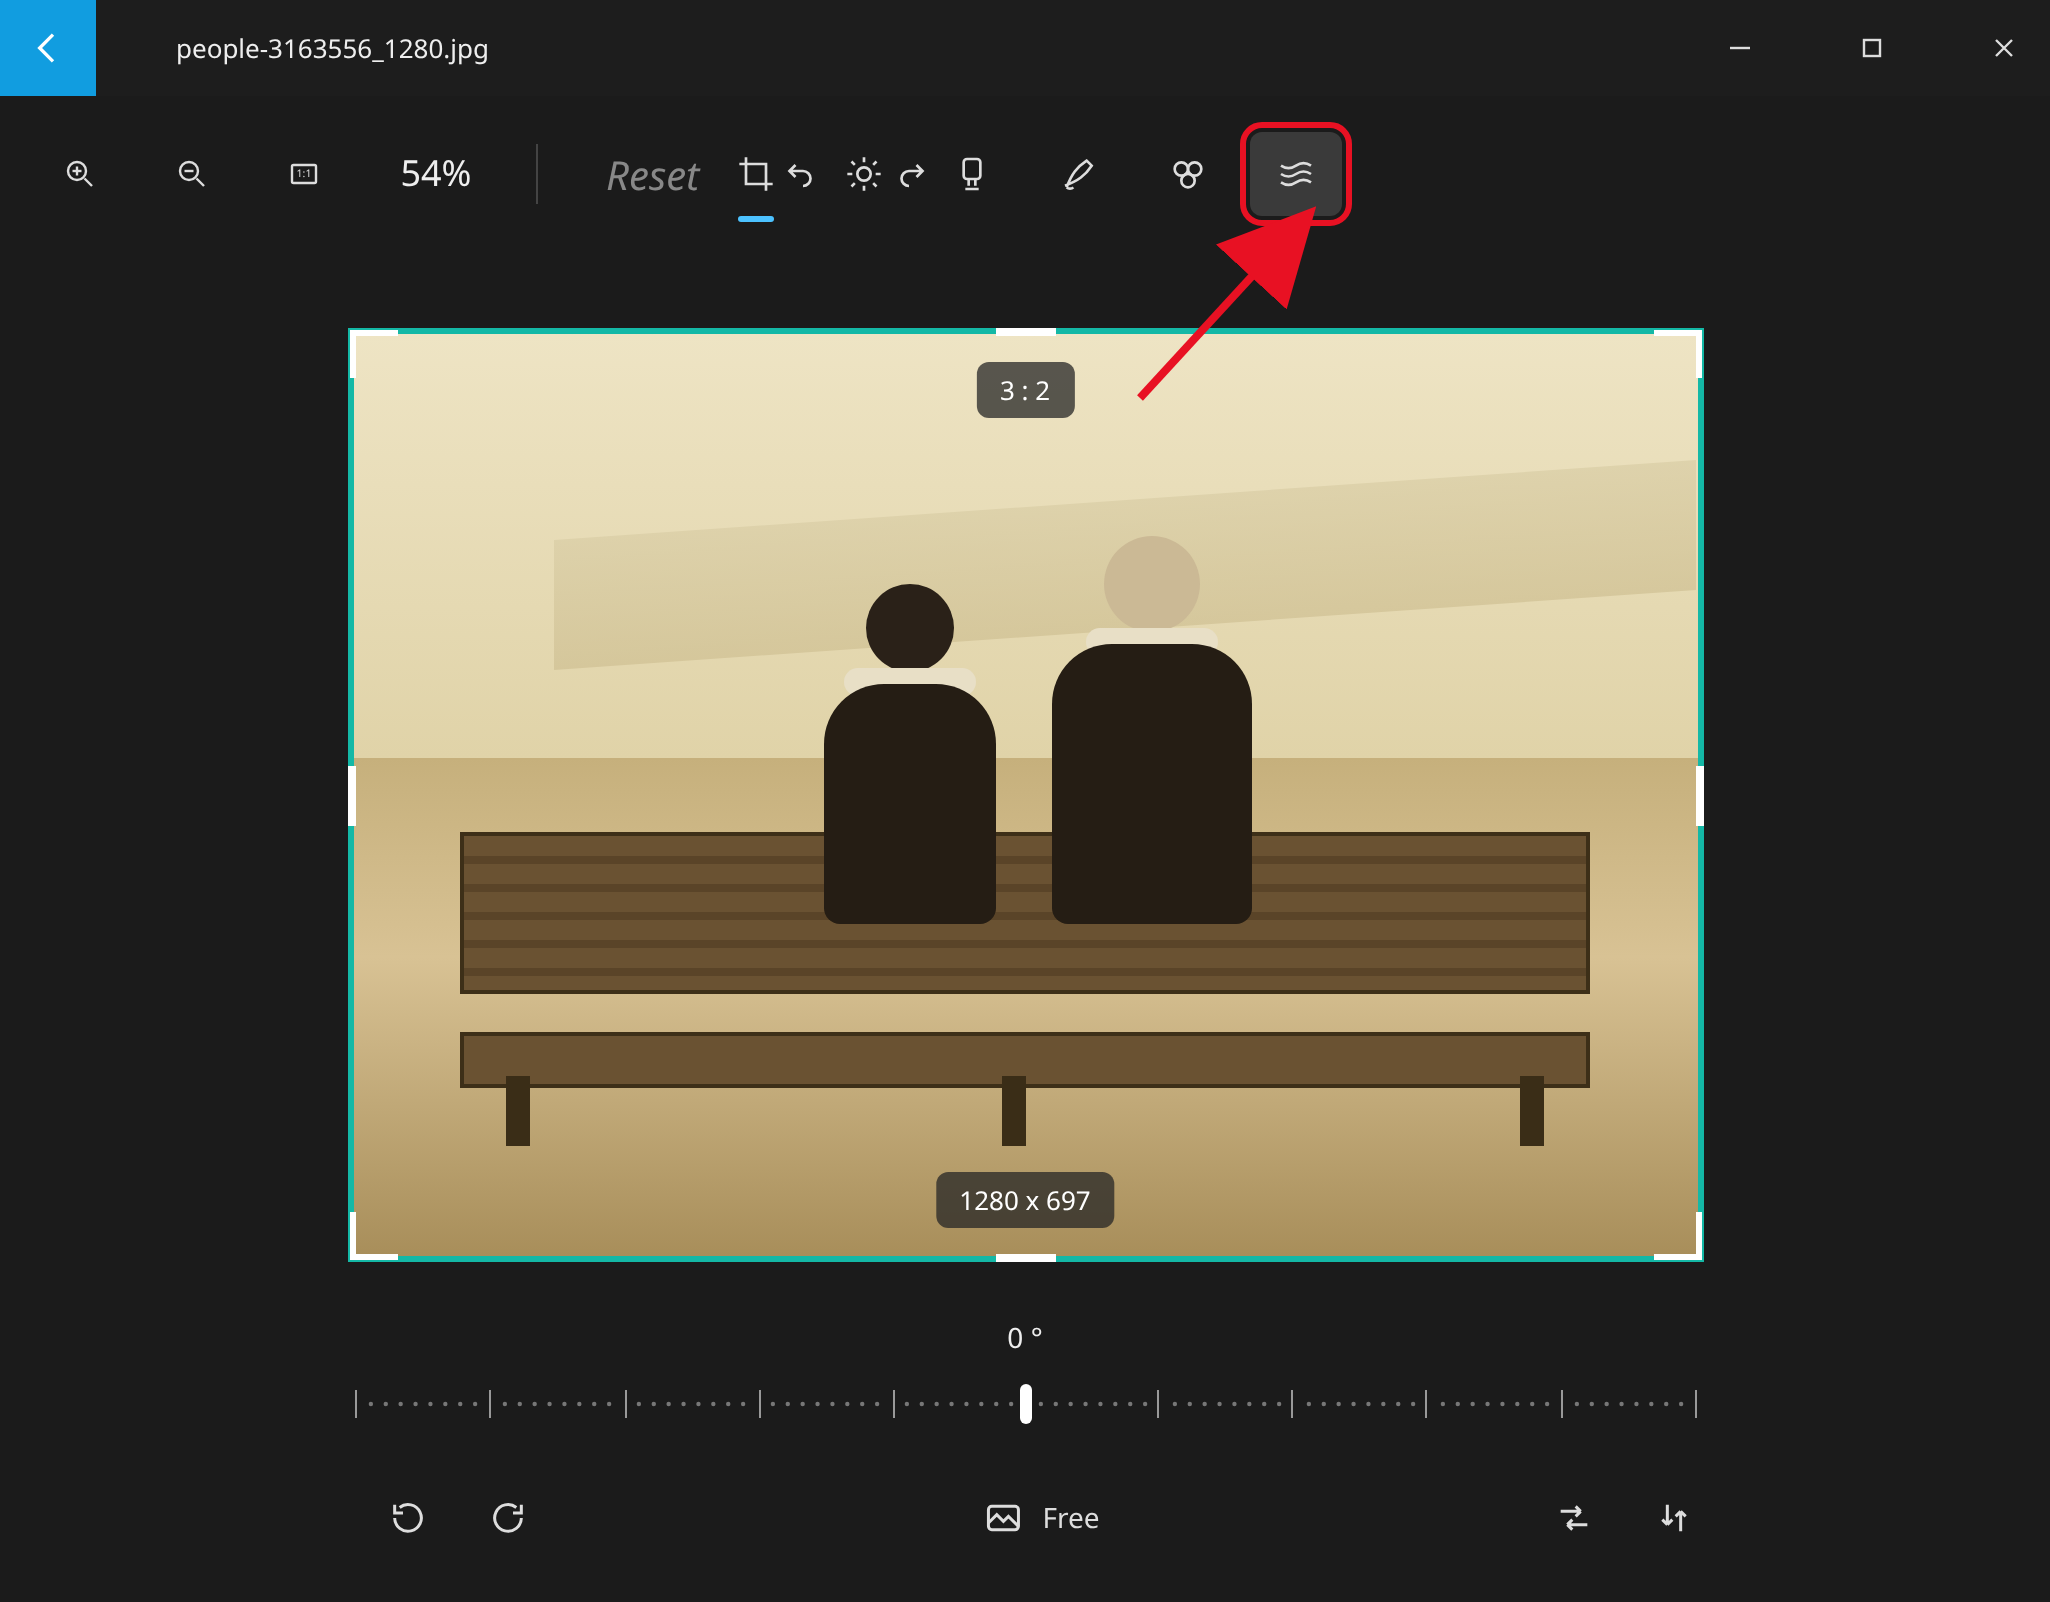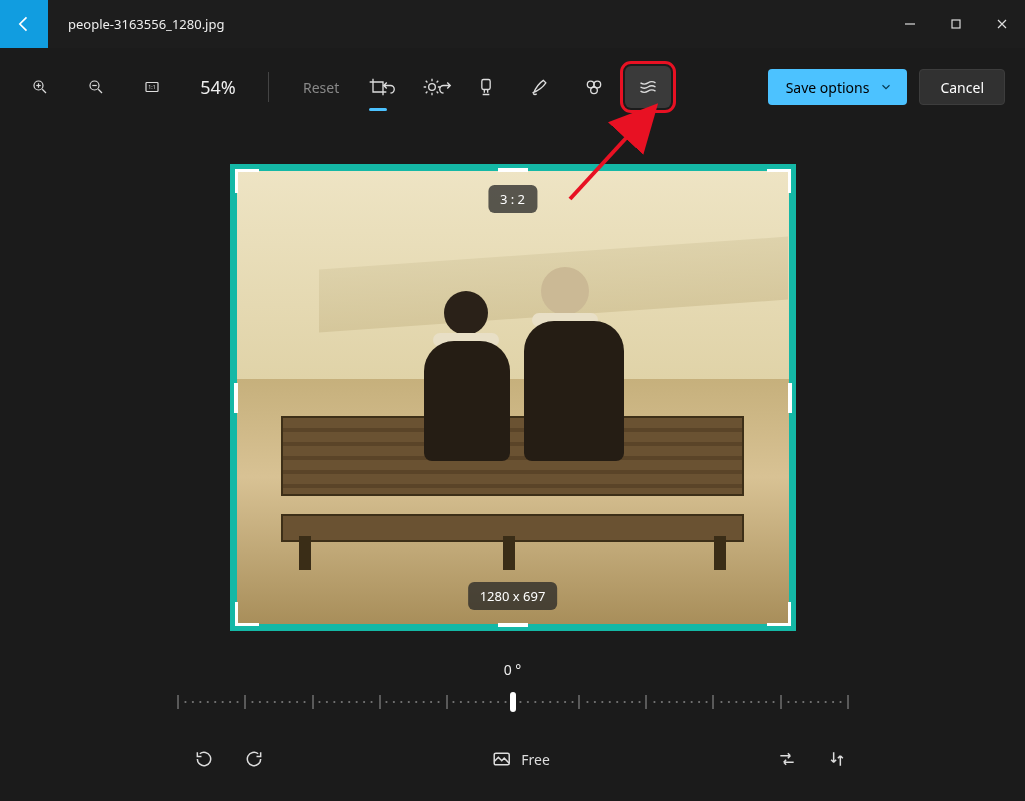--- a/index.html
+++ b/index.html
@@ -1,21 +1,21 @@
 <!DOCTYPE html>
 <html><head>
 <meta charset="utf-8">
 <style>
   * { box-sizing: border-box; margin: 0; padding: 0; }
   html, body { width: 1025px; height: 801px; overflow: hidden; font-family: "Segoe UI", system-ui, sans-serif; }
   body { background: #1b1b1b; color: #fff; }
 
   
   .titlebar {
-    height: 48px; display: flex; align-items: center; background: #1d1d1d;
+    height: 48px; display: flex; align-items: center; background: #1d1d1d; gap: 20px;
   }
   .back-btn {
     width: 48px; height: 48px; background: #119de0; display:flex; align-items:center; justify-content:center;
     color:#fff; font-size:18px;
   }
   .file-title { margin-left: 20px; font-size: 13px; color: #eee; }
   .titlebar-spacer { flex: 1; }
   .win-btn { width: 46px; height: 32px; display:flex; align-items:center; justify-content:center; color:#ddd; }
   .win-btn svg { width:12px; height:12px; }
 
@@ -25,21 +25,21 @@
     background: #1b1b1b;
   }
   .tool-group-left { display:flex; align-items:center; gap: 16px; }
   .tool-btn {
     width: 40px; height: 40px; display:flex; align-items:center; justify-content:center;
     color:#ddd; border-radius:6px;
   }
   .tool-btn svg { width:18px; height:18px; stroke:#ddd; fill:none; }
   .zoom-pct { width:60px; text-align:center; font-size:18px; color:#eee; }
   .divider { width:1px; height:30px; background:#444; margin: 0 4px; }
-  .reset-btn { padding: 0 14px; height:40px; display:flex; align-items:center; color:#888; font-size:14px; }
+  .reset-btn { padding: 0 14px; height:40px; display:flex; align-items:center; color:#888; font-size:20px;font-style:italic; }
 
   .tool-group-center { position:absolute; left:50%; transform:translateX(-50%); display:flex; gap:8px; }
   .mode-btn {
     width: 46px; height: 42px; display:flex; align-items:center; justify-content:center;
     color:#ddd; border-radius:6px; position:relative;
   }
   .mode-btn svg { width:20px; height:20px; }
   .mode-btn.active::after {
     content:""; position:absolute; bottom:-3px; left:14px; right:14px; height:3px; background:#4cc2ff; border-radius:2px;
   }
@@ -57,22 +57,22 @@
   .cancel-btn {
     background:#313131; color:#fff; height:36px; padding:0 20px; border-radius:4px;
     display:flex; align-items:center; font-size:14px; border:1px solid #3d3d3d;
   }
 
   
   .canvas-wrap {
     position:relative; width:100%; display:flex; justify-content:center; margin-top: 38px;
   }
   .crop-frame {
-    position:relative; width: 566px; height: 467px;
-    border: 7px solid #14b8a6;
+    position:relative; width: 678px; height: 467px;
+    border: 3px solid #14b8a6;
   }
   .crop-frame .img {
     position:absolute; inset:0;
   }
   
   .sky { position:absolute; left:0; right:0; top:0; height:46%;
     background: linear-gradient(#eee4c4, #e0d3a8); }
   .ground { position:absolute; left:0; right:0; bottom:0; height:54%;
     background: linear-gradient(#c6b07c, #d8c294 40%, #a88e5a); }
   .path { position:absolute; left:15%; right:0; top:18%; height:14%;
@@ -233,29 +233,20 @@
     </div>
     <div class="mode-btn highlighted">
       <svg viewBox="0 0 24 24" fill="none" stroke="#ddd" stroke-width="1.6">
         <path d="M3 7c3 2 6 2 9 0s6-2 9 0"></path>
           <path d="M3 12c3 2 6 2 9 0s6-2 9 0"></path>
           <path d="M3 17c3 2 6 2 9 0s6-2 9 0"></path>
       </svg>
     </div>
   </div>
 
-  <div class="tool-group-right">
-    <div class="save-btn">
-      <span>Save options</span>
-      <svg class="chev" viewBox="0 0 24 24" fill="none" stroke="#063a52" stroke-width="2">
-          <path d="M6 9l6 6 6-6"></path>
-        </svg>
-    </div>
-    <div class="cancel-btn">Cancel</div>
-  </div>
 </div>
 
 <div class="canvas-wrap">
   <div class="crop-frame">
     <div class="img">
       <div class="sky"></div>
       <div class="path"></div>
       <div class="ground"></div>
       <div class="bench">
         <div class="bench-back"></div>

